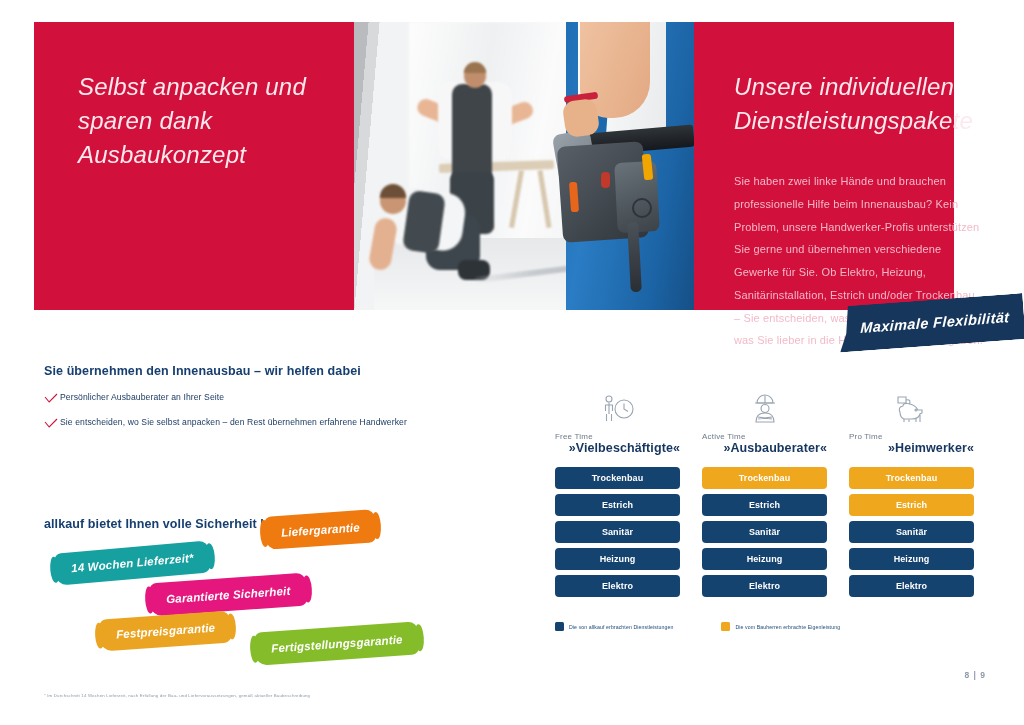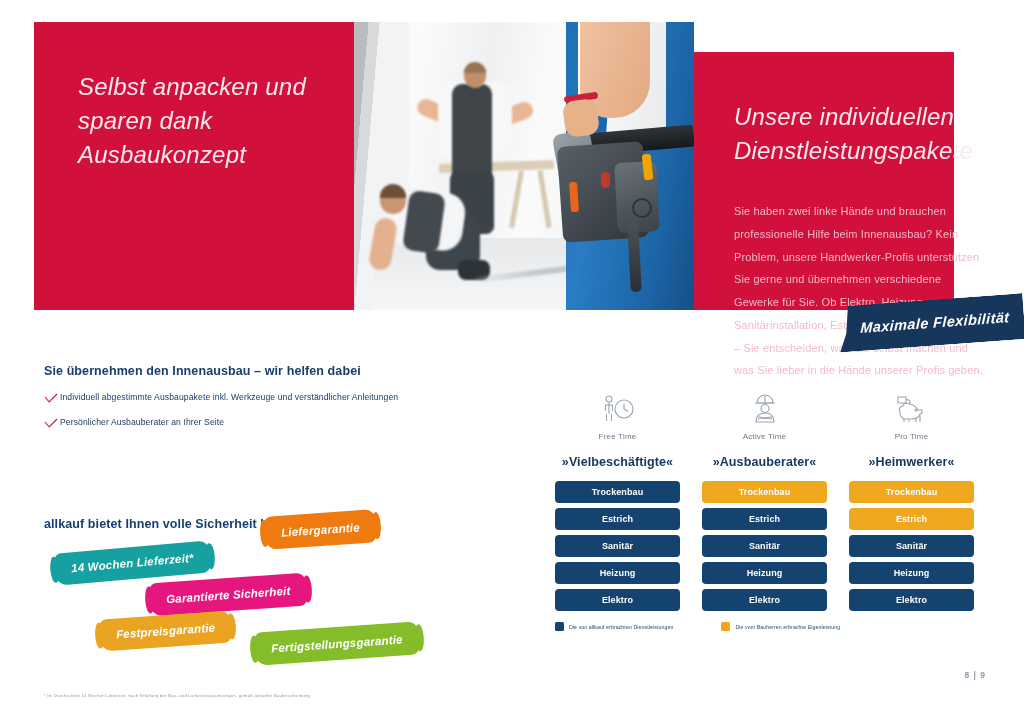--- a/index.html
+++ b/index.html
@@ -10,21 +10,21 @@
     color:#15355f;
     overflow:hidden;
     position:relative;
   }
   .page{position:absolute;inset:0;}
 
   
   .hero{position:absolute;left:22px;top:22px;width:980px;height:288px;display:flex;padding-left:12px;}
   .hero-red{background:#d2103c;position:relative;}
   .hero-left{width:320px;}
-  .hero-right{width:260px;margin-top:30px;}
+  .hero-right{width:260px;}
   .hero-photo{width:340px;position:relative;overflow:hidden;background:#e9eaec;}
 
   .hero-title{
     font-style:italic;font-weight:400;
     font-size:24px;line-height:1.42;
     color:#fbe9ee;
     letter-spacing:.2px;
   }
   .hero-left .hero-title{position:absolute;left:44px;top:48px;width:250px;}
   .hero-right .hero-title{position:absolute;left:40px;top:48px;width:260px;}
@@ -168,22 +168,22 @@
   #badge-liefergarantie{left:225px;top:8px;height:33px;background:#ef7b10;transform:rotate(-4deg);}
   #badge-lieferzeit{left:15px;top:42px;height:32px;background:#16a0a0;transform:rotate(-5deg);}
   #badge-sicherheit{left:110px;top:73px;height:33px;background:#e5177f;transform:rotate(-4deg);}
   #badge-festpreis{left:60px;top:110px;height:32px;background:#eba422;transform:rotate(-4deg);}
   #badge-fertigstellung{left:215px;top:122px;height:33px;background:#85bd2a;transform:rotate(-4deg);}
 
   
   .packages{position:absolute;left:555px;top:388px;width:420px;display:flex;gap:22px;}
   .pkg{width:125px;}
   .pkg-icon{height:42px;display:flex;align-items:center;justify-content:center;color:#8d99a7;}
-  .pkg-sub{text-align:center;font-size:8px;color:#6e7a88;margin-top:2px;letter-spacing:.2px;}
-  .pkg-title{text-align:center;font-size:12.5px;font-weight:700;color:#16365f;margin-top:14px;letter-spacing:.1px;}
+  .pkg-sub{font-size:8px;color:#6e7a88;margin-top:2px;letter-spacing:.2px;}
+  .pkg-title{text-align:right;font-size:12.5px;font-weight:700;color:#16365f;margin-top:0;letter-spacing:.1px;}
   .pkg-list{margin-top:12px;}
   .pkg-row{
     height:22px;border-radius:4px;margin-bottom:5px;
     display:flex;align-items:center;justify-content:center;
     font-size:9px;font-weight:700;letter-spacing:.1px;
   }
   .row-blue{background:#15436f;color:#ffffff;}
   .row-orange{background:#efa71d;color:#ffffff;}
 
   
@@ -262,29 +262,29 @@
 
   <div class="h-sec" id="heading-innenausbau">Sie übernehmen den Innenausbau – wir helfen dabei</div>
 
   <div class="bullets">
     <div class="bullet">
       <span class="check">
         <svg width="14" height="11" viewBox="0 0 14 11">
             <path d="M1 4 L5.2 9 L13 1" fill="none" stroke="#d2103c" stroke-width="1.1"></path>
           </svg>
       </span>
-      <span class="bullet-txt">Individuell abgestimmte Ausbaupakete inkl. Werkzeuge und verständlicher Anleitungen</span>
+      <span class="bullet-txt">Persönlicher Ausbauberater an Ihrer Seite</span>
     </div>
     <div class="bullet">
       <span class="check">
         <svg width="14" height="11" viewBox="0 0 14 11">
             <path d="M1 4 L5.2 9 L13 1" fill="none" stroke="#d2103c" stroke-width="1.1"></path>
           </svg>
       </span>
-      <span class="bullet-txt">Persönlicher Ausbauberater an Ihrer Seite</span>
+      <span class="bullet-txt">Sie entscheiden, wo Sie selbst anpacken – den Rest übernehmen erfahrene Handwerker</span>
     </div>
   </div>
 
   <div class="h-sec" id="heading-sicherheit">allkauf bietet Ihnen volle Sicherheit beim Hausbau:</div>
 
   <div class="badges">
     <div class="badge" id="badge-liefergarantie">Liefergarantie</div>
     <div class="badge" id="badge-lieferzeit">14 Wochen Lieferzeit*</div>
     <div class="badge" id="badge-sicherheit">Garantierte Sicherheit</div>
     <div class="badge" id="badge-festpreis">Festpreisgarantie</div>

